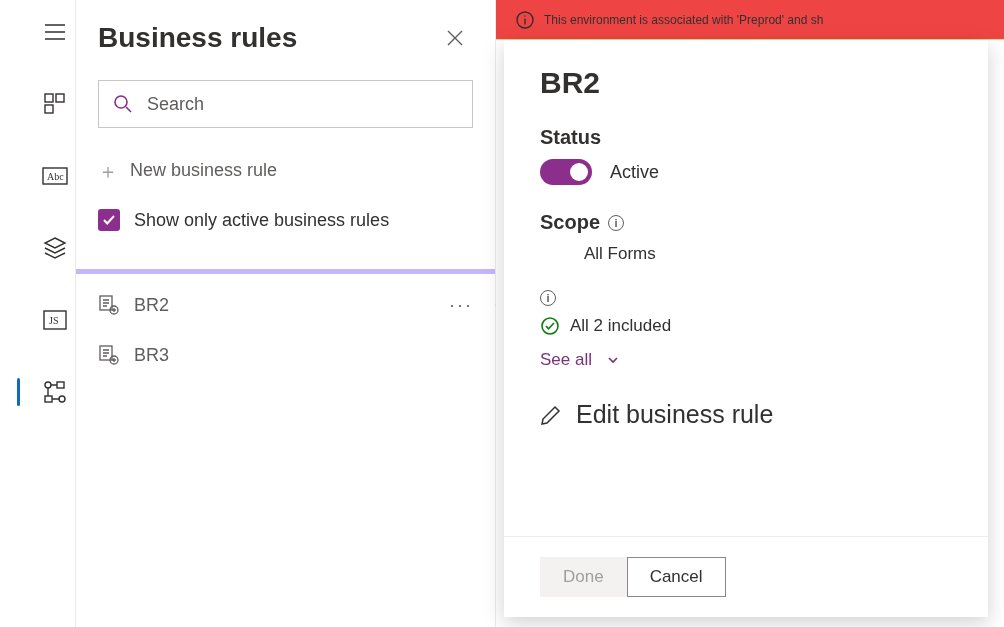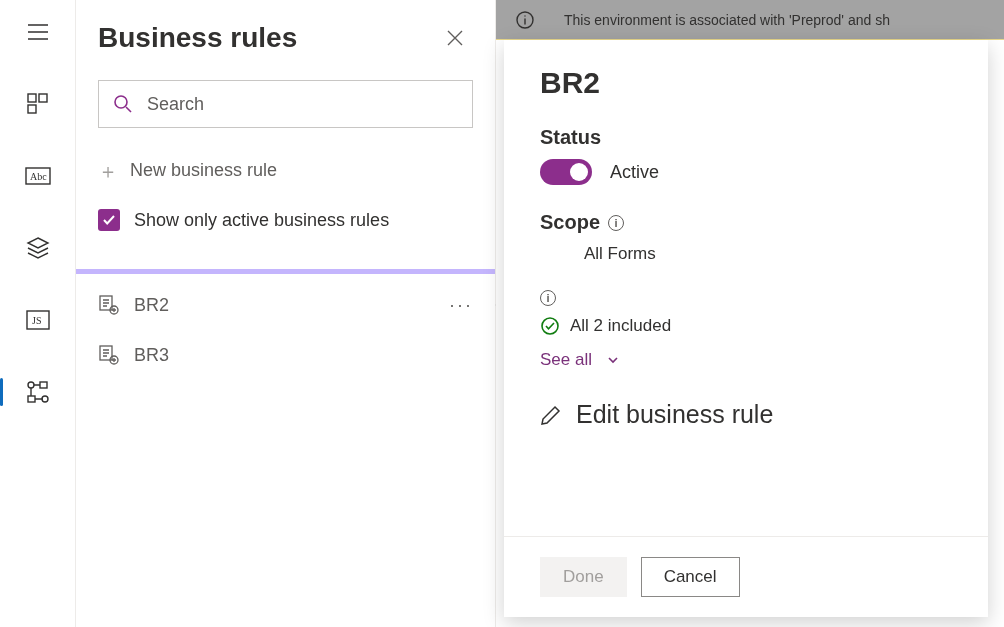--- a/index.html
+++ b/index.html
@@ -1,20 +1,20 @@
 <!DOCTYPE html>
 <html><head>
 <meta charset="utf-8">
 <style>
   * { box-sizing: border-box; }
   html, body { margin:0; padding:0; height:100%; font-family: "Segoe UI", -apple-system, Helvetica, Arial, sans-serif; color:#323130; background:#fff; }
   .app { display:flex; width:1004px; height:627px; overflow:hidden; position:relative; }
 
   
-  .rail { width:76px; border-right:1px solid #edebe9; display:flex; flex-direction:column; align-items:center; padding-top:12px; gap:32px; position:relative; }
+  .rail { width:76px; border-right:1px solid #edebe9; display:flex; flex-direction:column; align-items:flex-end; padding-top:12px; gap:32px; position:relative; }
   .rail-btn { width:40px; height:40px; display:flex; align-items:center; justify-content:center; color:#323130; }
   .rail-item { width:40px; height:40px; display:flex; align-items:center; justify-content:center; position:relative; }
   .rail-item.selected::before { content:""; position:absolute; left:-18px; top:6px; bottom:6px; width:3px; background:#0f6cbd; border-radius:2px; }
 
   
   .panel { width:420px; border-right:1px solid #edebe9; padding:20px 0 0 0; position:relative; }
   .panel-header { display:flex; align-items:center; justify-content:space-between; padding:0 22px 0 22px; margin-bottom:24px; }
   .panel-title { font-size:28px; font-weight:600; }
   .close-btn { width:36px; height:36px; display:flex; align-items:center; justify-content:center; color:#605e5c; }
 
@@ -37,21 +37,21 @@
     width:0; height:0; border-top:10px solid transparent; border-bottom:10px solid transparent; border-right:10px solid #d6d6d6;
   }
   .rule-item.selected .pointer::after {
     content:""; position:absolute; left:1px; top:-9px;
     width:0; height:0; border-top:9px solid transparent; border-bottom:9px solid transparent; border-right:9px solid #fff;
   }
   .more-dots { color:#605e5c; letter-spacing:2px; font-size:18px; }
 
   
   .main { flex:1; position:relative; background:#fff; }
-  .banner { position:absolute; top:0; left:0; right:0; height:40px; background:#a3a3a3; border-bottom:1px solid #e8d88b; display:flex; align-items:center; padding:0 20px; color:#323130; font-size:14px; overflow:hidden; white-space:nowrap;gap:20px; }
+  .banner { position:absolute; top:0; left:0; right:0; height:40px; background:#ef4444; border-bottom:1px solid #e8d88b; display:flex; align-items:center; padding:0 20px; color:#323130; font-size:12px; overflow:hidden; white-space:nowrap; }
   .banner .info-icn { margin-right:10px; }
 
   
   .callout { position:absolute; left:504px; top:40px; width:484px; bottom:10px; background:#fff; box-shadow:0 6px 20px rgba(0,0,0,.18); display:flex; flex-direction:column; }
   .callout-body { padding:26px 36px 10px 36px; flex:1; }
   .co-title { font-size:30px; font-weight:600; margin-bottom:26px; }
   .co-section-label { font-size:20px; font-weight:600; margin-bottom:10px; display:flex; align-items:center; gap:8px; }
   .co-section { margin-bottom:26px; }
 
   .toggle-row { display:flex; align-items:center; gap:18px; }
@@ -63,21 +63,21 @@
 
   .scope-value { font-size:17px; color:#323130;margin-left:44px; }
 
   .included-row { display:flex; align-items:center; gap:10px; font-size:17px; margin-bottom:14px; }
   .green-check { color:#107c10; }
   .see-all { display:flex; align-items:center; gap:14px; color:#7a317a; font-size:17px; }
 
   .edit-row { display:flex; align-items:center; gap:14px; font-size:25px; margin-top:30px; }
   .edit-row svg { color:#323130; }
 
-  .callout-footer { border-top:1px solid #edebe9; padding:20px 36px; display:flex; gap:14px; }
+  .callout-footer { border-top:1px solid #edebe9; padding:20px 36px; display:flex; }
   .btn { height:40px; padding:0 22px; font-size:17px; display:inline-flex; align-items:center; justify-content:center; border:1px solid #8a8886; background:#fff; }
   .btn.disabled { background:#f3f2f1; color:#a19f9d; border-color:#f3f2f1; }
 </style>
 </head>
 <body>
 
 <div class="app">
 
   <div class="rail">
     <div class="rail-btn">

